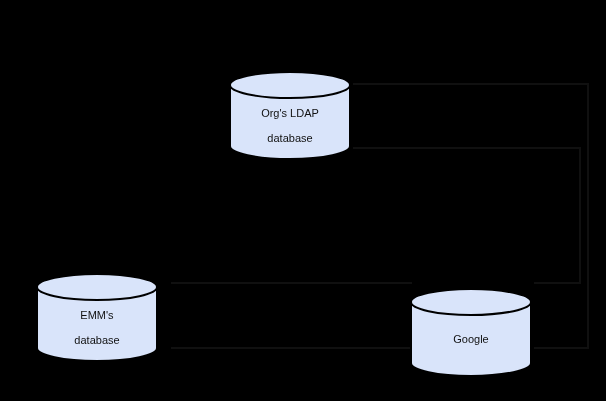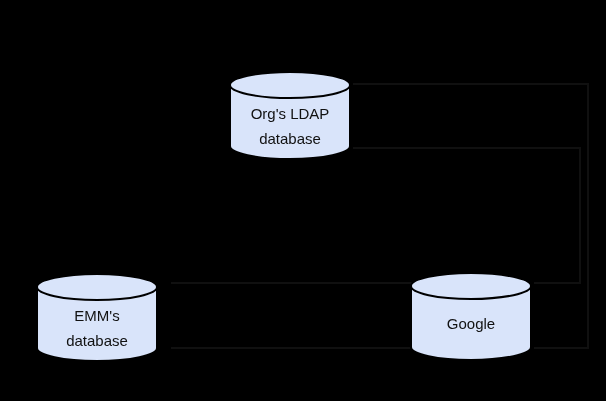--- a/index.html
+++ b/index.html
@@ -22,39 +22,39 @@
     width: 606px;
     height: 401px;
   }
   .node {
     position: absolute;
     width: 122px;
     height: 90px;
   }
   .node-ldap   { left: 229px; top: 71px; }
   .node-emm    { left: 36px;  top: 273px; }
-  .node-google { left: 410px; top: 272px; }
+  .node-google { left: 410px; top: 288px; }
   .cyl {
     position: absolute;
     left: 0;
     top: 0;
     display: block;
   }
   .cyl-body, .cyl-top {
     fill: #d9e4fa;
     stroke: #000000;
     stroke-width: 2;
   }
   .node-label {
     position: absolute;
     left: 0;
     width: 122px;
     text-align: center;
     color: #111111;
-    font-size: 15px;
+    font-size: 11px;
     line-height: 25px;
   }
   .node-label span { display: block; }
   .label-two  { top: 30px; }
   .label-one  { top: 39px; }
 </style>
 </head>
 <body>
 
 <div class="canvas">

